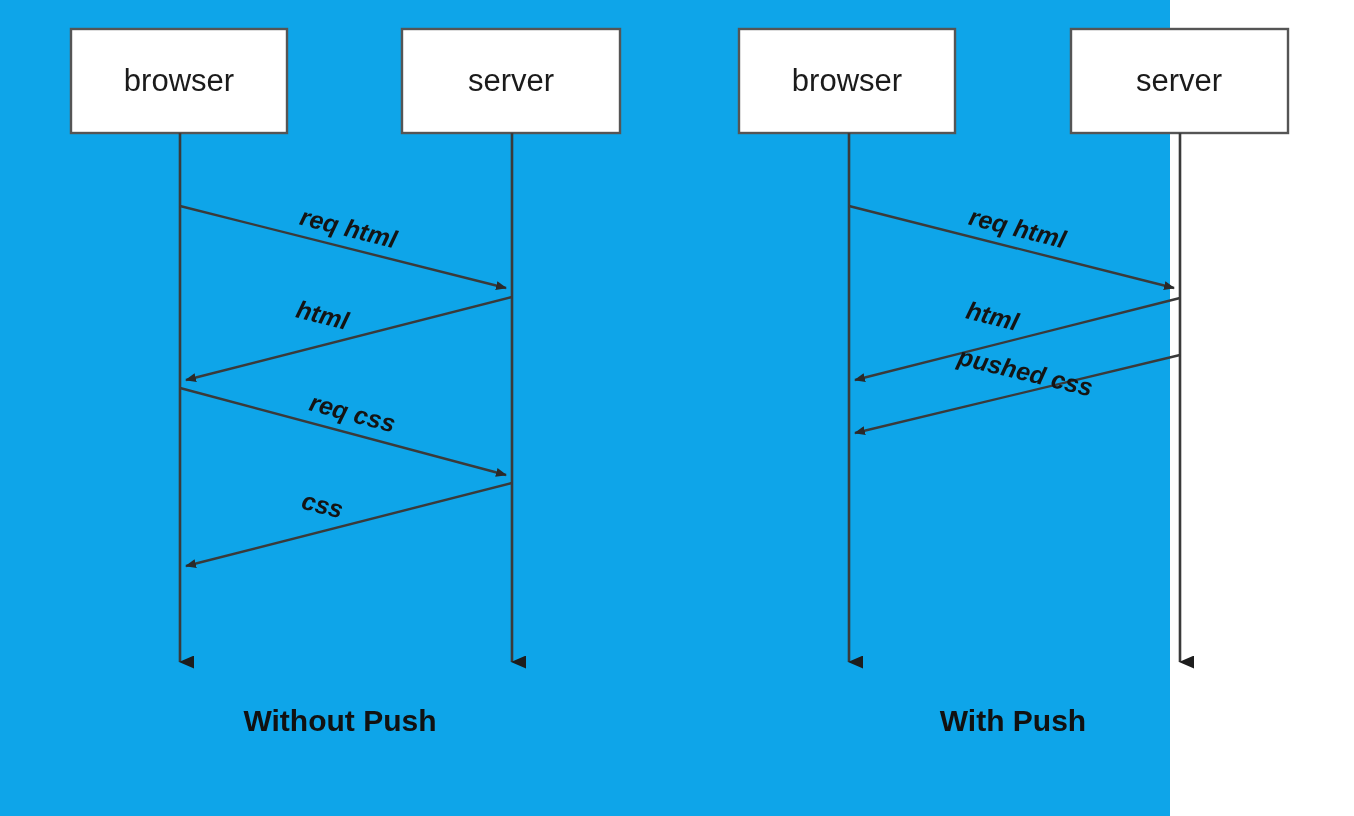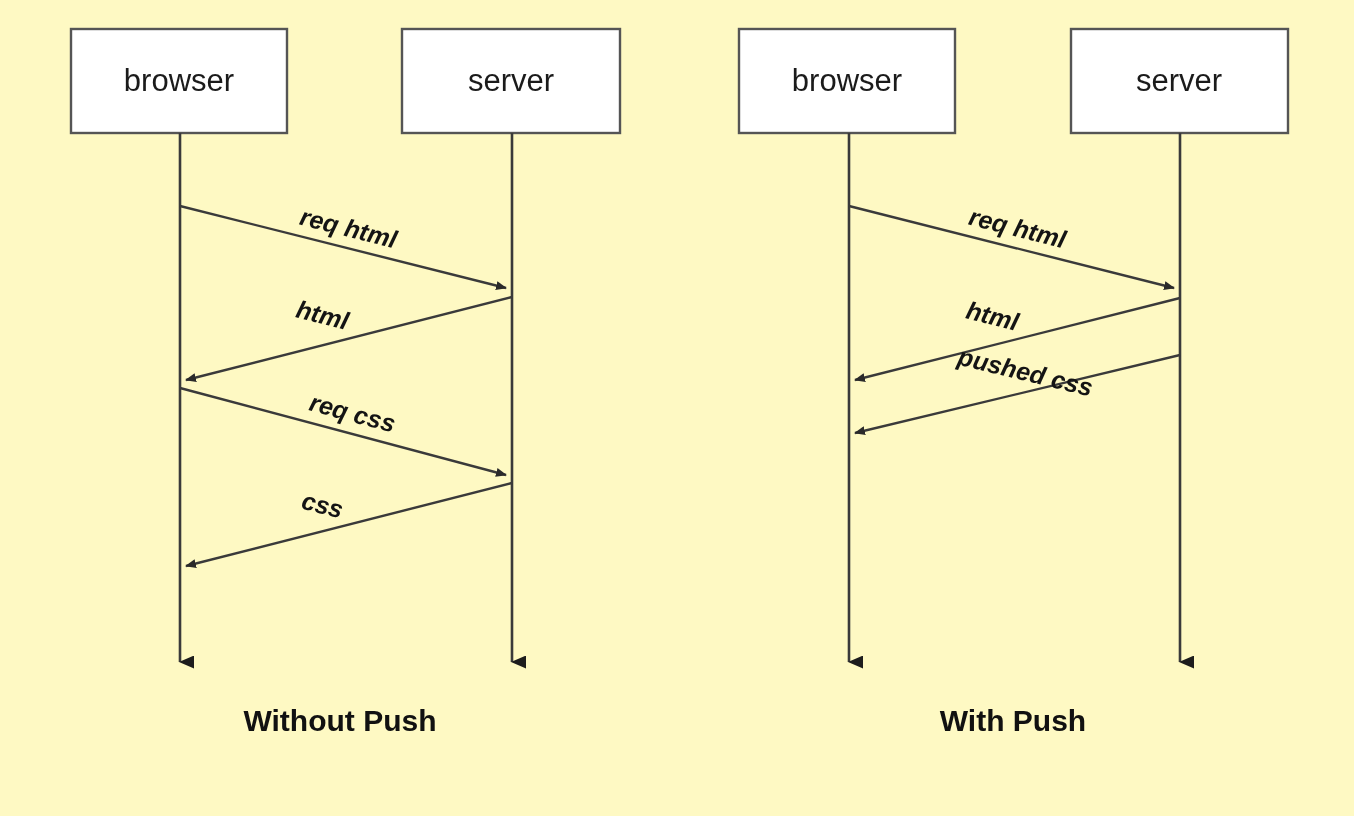--- a/index.html
+++ b/index.html
@@ -8,23 +8,23 @@
     background: #ffffff;
   }
   body {
     width: 1354px;
     height: 816px;
     font-family: "Liberation Sans", sans-serif;
     overflow: hidden;
   }
   #canvas {
     position: relative;
-    width: 1354px;
+    width: 1170px;
     height: 816px;
-    background: #fef9c3;
+    background: #0ea5e9;
   }
   svg.diagram-layer {
     position: absolute;
     top: 0;
     left: 0;
     width: 1354px;
     height: 816px;
   }
   .actor-box {
     fill: #ffffff;

